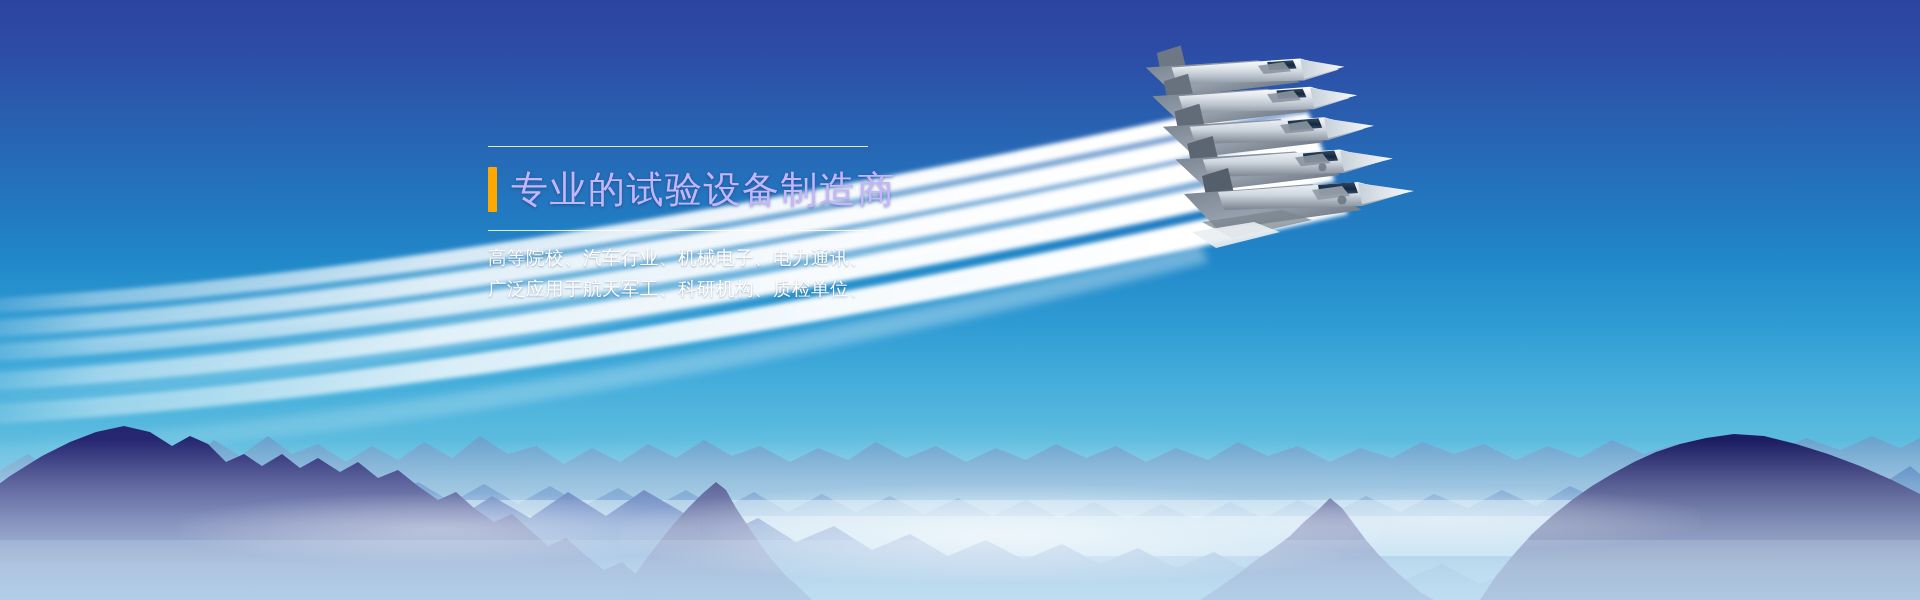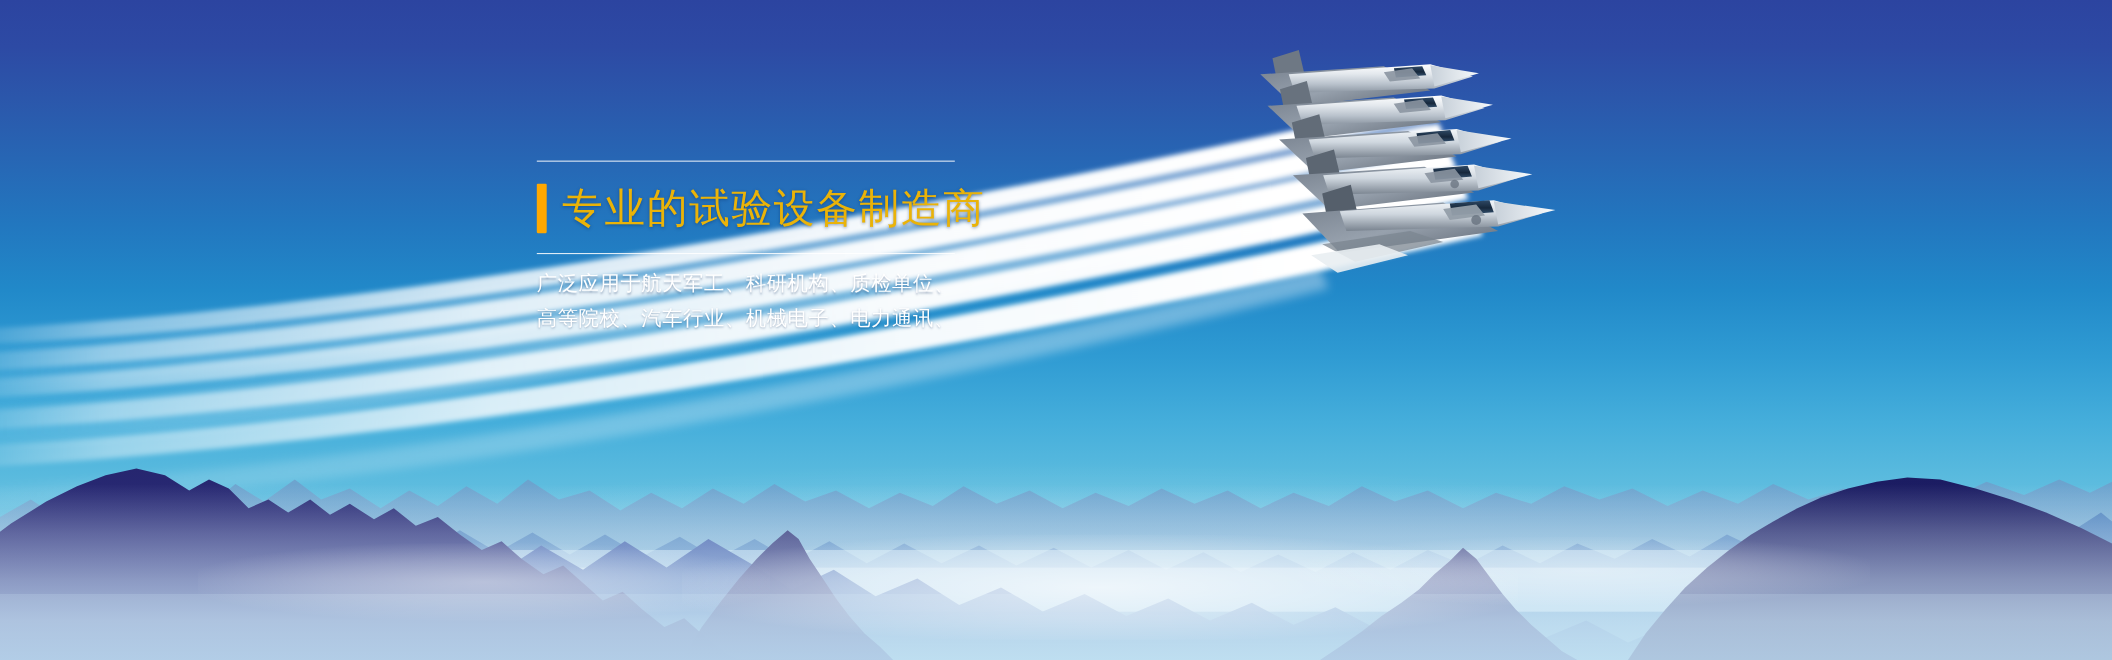--- a/index.html
+++ b/index.html
@@ -118,21 +118,21 @@
   }
   .accent-bar{
     width:9px;
     height:45px;
     background:#ffa800;
     margin-right:14px;
     flex:0 0 auto;
     border-radius:1px;
   }
   .headline{
-    color:#eab308;
+    color:#c4b5fd;
     font-size:37px;
     line-height:1;
     letter-spacing:1.5px;
     white-space:nowrap;
     text-shadow:0 1px 3px rgba(10,40,90,.45);
   }
 
   .subcopy{
     margin-top:11px;
     color:#ffffff;
@@ -405,19 +405,19 @@
     <div class="rule"></div>
 
     <div class="headline-row">
       <div class="accent-bar"></div>
       <div class="headline">专业的试验设备制造商</div>
     </div>
 
     <div class="rule bottom"></div>
 
     <div class="subcopy">
+      <div>高等院校、汽车行业、机械电子、电力通讯、</div>
       <div>广泛应用于航天军工、科研机构、质检单位、</div>
-      <div>高等院校、汽车行业、机械电子、电力通讯、</div>
     </div>
 
   </div>
 
 </div>
 
 </body></html>

